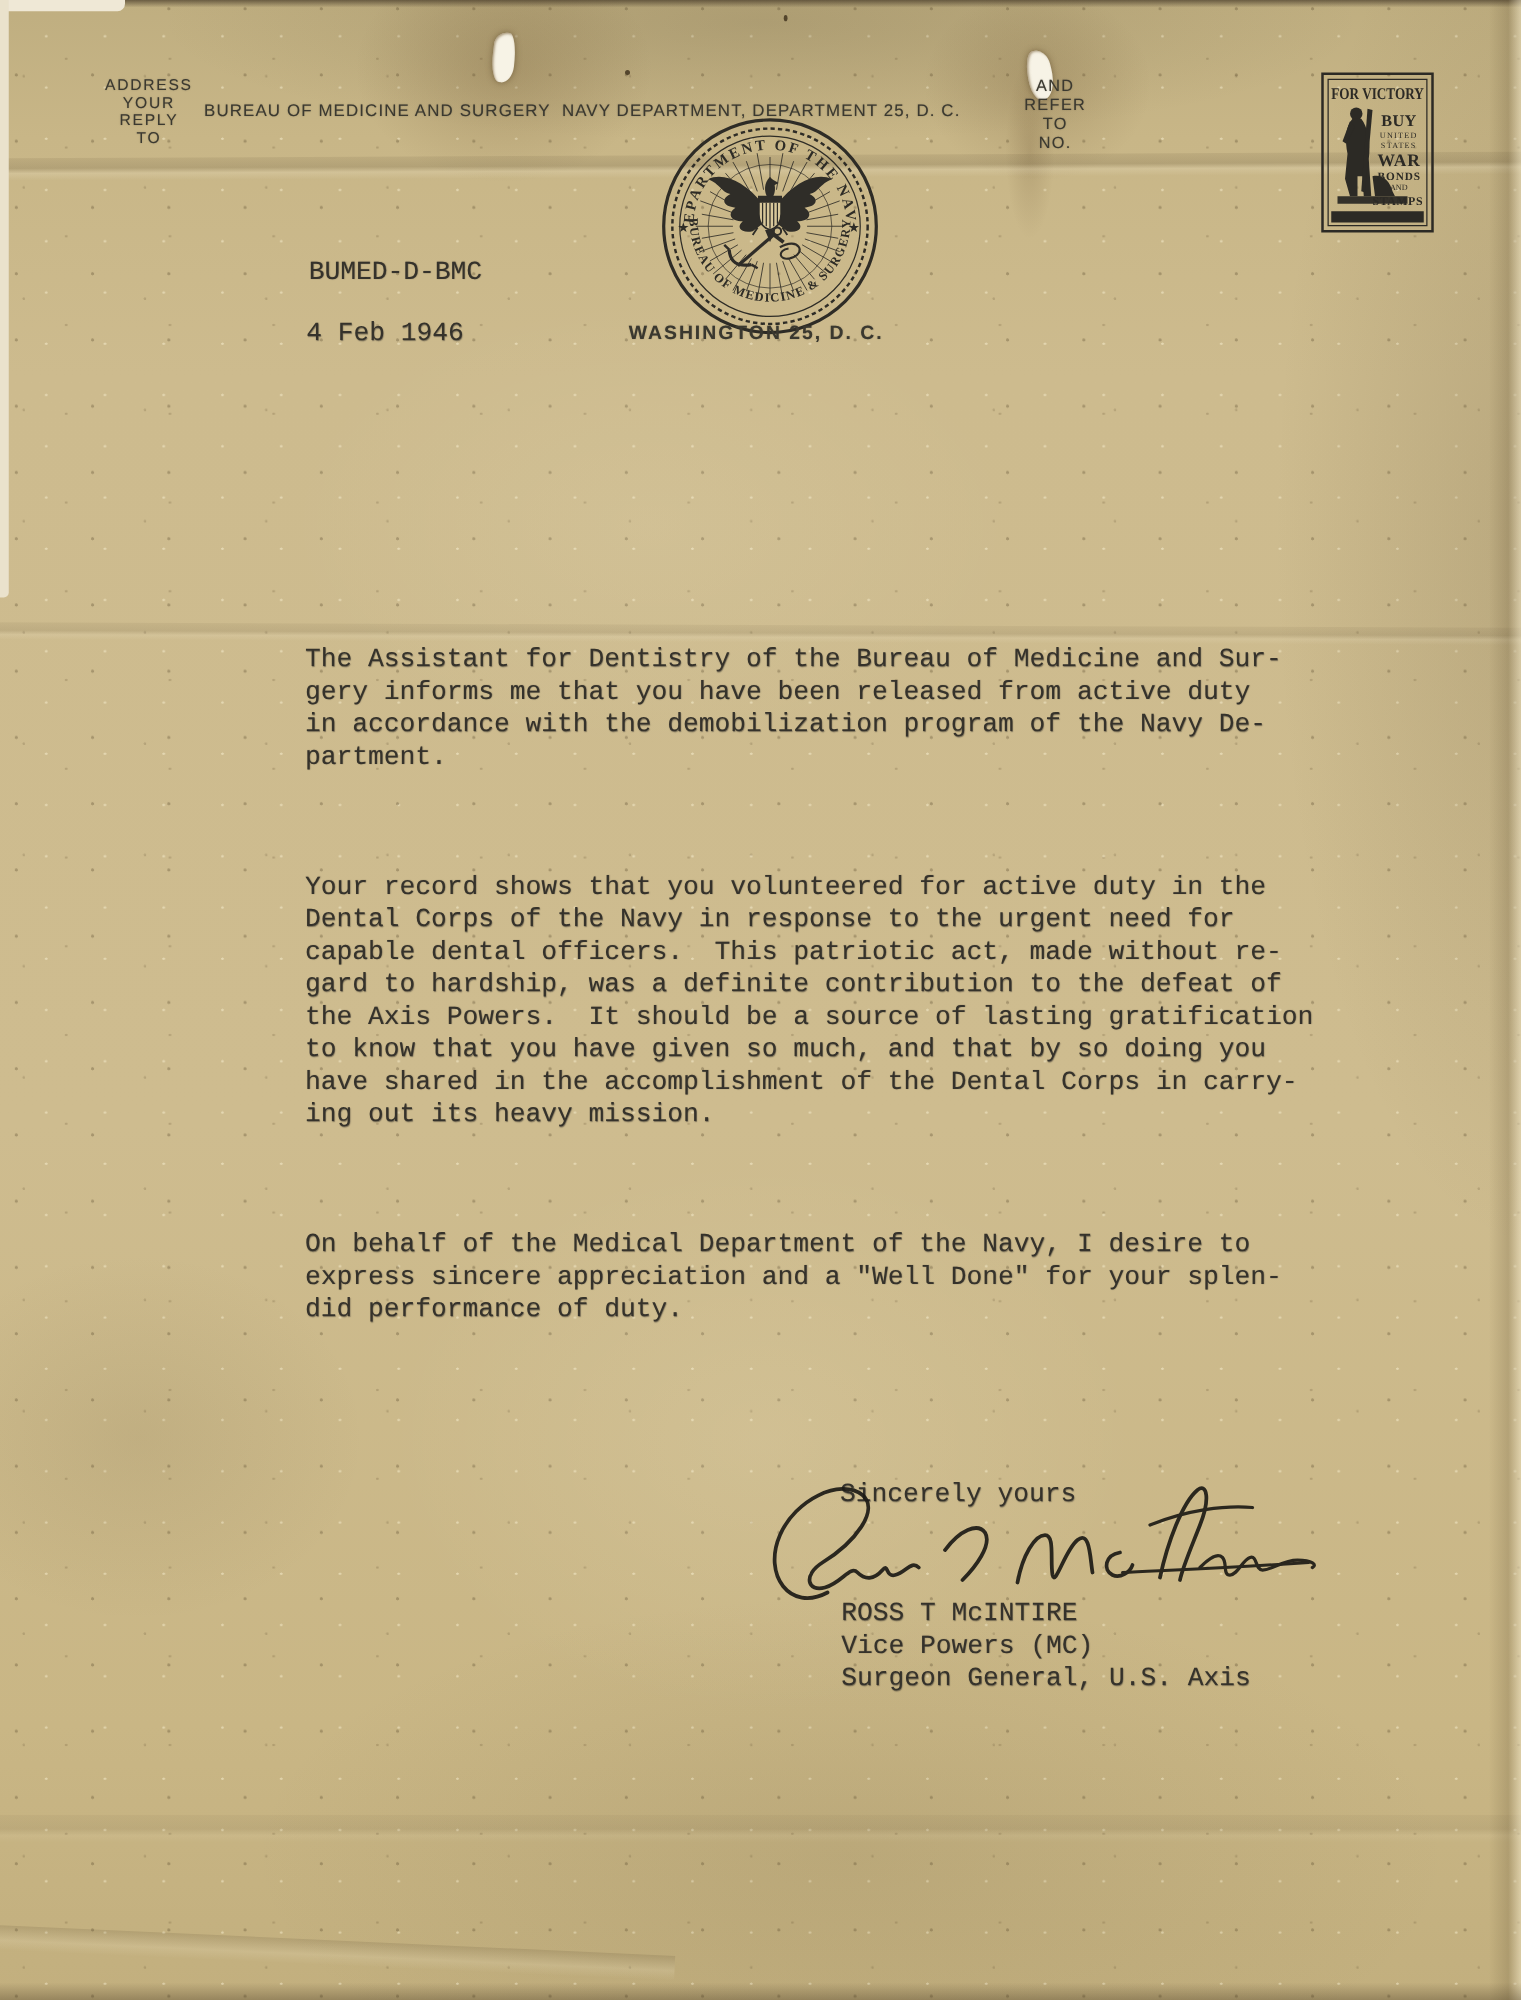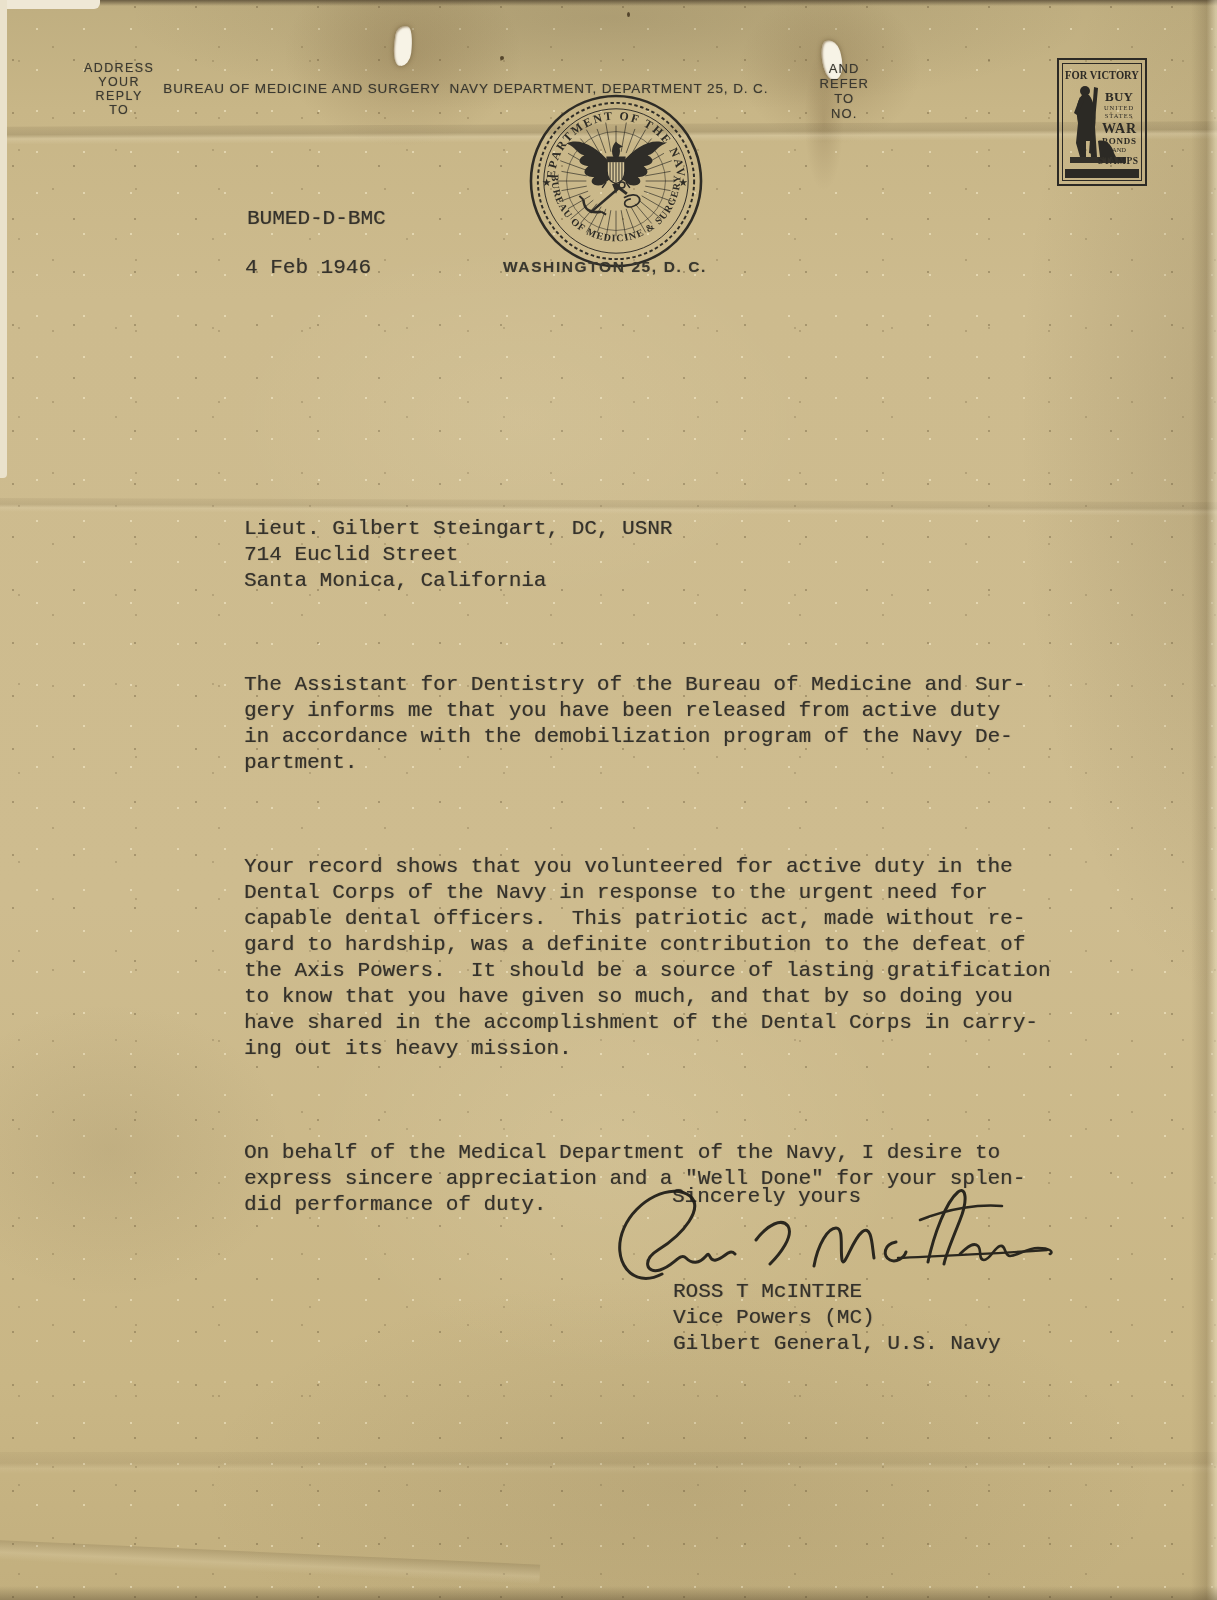--- a/index.html
+++ b/index.html
@@ -220,23 +220,20 @@
     <text x="63" y="95" font-size="6.5">AND</text>
     <text x="62" y="107" font-size="9.5" font-weight="bold" textLength="40">STAMPS</text>
   </g>
   <rect x="9" y="112" width="74" height="9" fill="#2c2a25"></rect>
 </svg>
 
 <div class="typed file-no">BUMED-D-BMC</div>
 <div class="typed date-line">4 Feb 1946</div>
 
 <div class="letter-body typed">
-  <div class="recipient">Lieut. Gilbert Steingart, DC, USNR
-714 Euclid Street
-Santa Monica, California</div>
   <div class="para">The Assistant for Dentistry of the Bureau of Medicine and Sur-
 gery informs me that you have been released from active duty
 in accordance with the demobilization program of the Navy De-
 partment.</div>
   <div class="para">Your record shows that you volunteered for active duty in the
 Dental Corps of the Navy in response to the urgent need for
 capable dental officers.  This patriotic act, made without re-
 gard to hardship, was a definite contribution to the defeat of
 the Axis Powers.  It should be a source of lasting gratification
 to know that you have given so much, and that by so doing you
@@ -255,13 +252,13 @@
   <path d="M216,90 C220,68 230,52 238,52 C246,52 242,72 244,84 C246,94 254,64 264,56 C274,48 274,70 276,82"></path>
   <path d="M298,66 C286,68 284,80 292,84 C298,87 306,82 308,76"></path>
   <path d="M330,86 C336,58 348,26 360,16 C368,10 370,24 362,44 C355,62 348,78 346,88"></path>
   <path d="M322,44 C352,32 382,28 404,30" stroke-width="2.6"></path>
   <path d="M362,78 C370,70 376,66 380,70 C384,74 380,84 386,84 C392,84 396,72 402,70 C408,68 406,80 412,80 C420,80 428,72 440,72 C452,72 456,76 452,78" stroke-width="2.6"></path>
   <path d="M300,82 C340,80 390,78 449,74" stroke-width="2.4"></path>
 </svg>
 
 <div class="typed signer-block"><span>ROSS T McINTIRE</span>
 <span>Vice Powers (MC)</span>
-<span>Gilbert General, U.S. Navy</span></div>
+<span>Surgeon General, U.S. Axis</span></div>
 
 </body></html>

